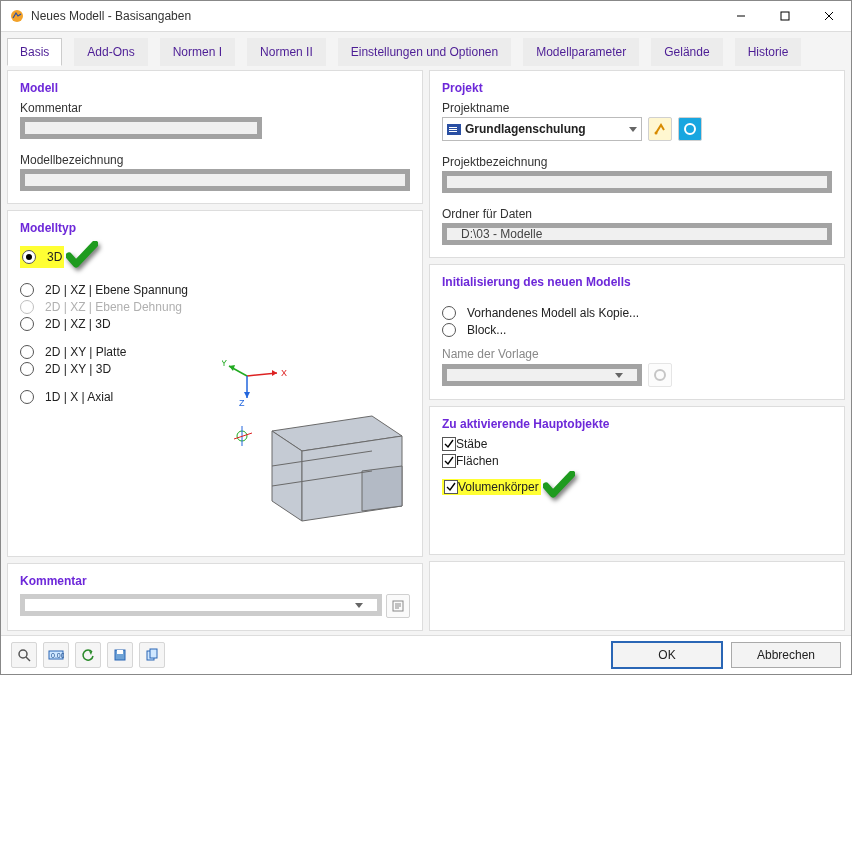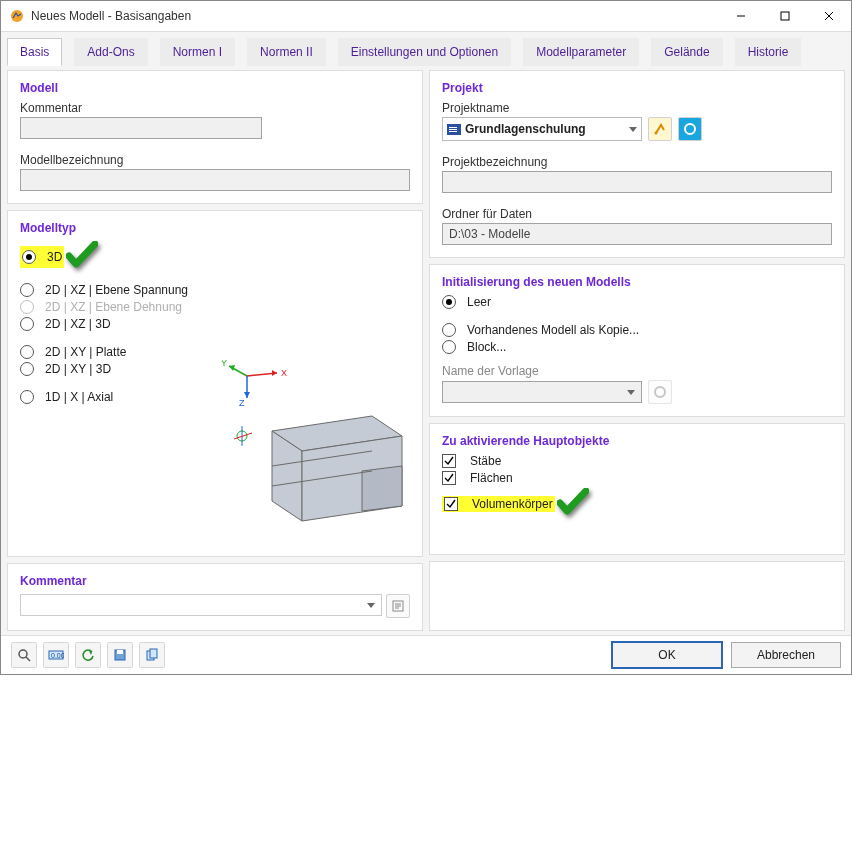--- a/index.html
+++ b/index.html
@@ -12,29 +12,29 @@
   .body{flex:1;background:#f4f4f4;padding:6px 6px 4px 6px;display:flex;flex-direction:column;gap:4px;overflow:hidden}
   .tabs{display:flex;background:#f4f4f4}
   .tab{padding:6px 12px;border:1px solid transparent;border-bottom:none;color:#4c1d95;background:#ececec;margin-right:12px}
   .tab.active{background:#fff;border-color:#ccc;border-bottom:1px solid #fff}
   .columns{flex:1;display:flex;gap:6px;min-height:0}
   .col{flex:1;display:flex;flex-direction:column;gap:6px;min-height:0}
   .panel{background:#fff;border:1px solid #ddd;padding:10px 12px 12px 12px}
   .panel.flex-fill{flex:1;min-height:0}
   .panel-title{color:#6d28d9;font-weight:600;margin-bottom:6px;font-size:12px}
   .field-label{color:#333;margin-top:6px;margin-bottom:2px}
-  .input-flat{height:22px;background:#f0f0f0;border:1px solid #a3a3a3;padding:0 6px;display:flex;align-items:center;color:#444;box-sizing:border-box}
+  .input-flat{height:22px;background:#f0f0f0;border:5px solid #a3a3a3;padding:0 14px;display:flex;align-items:center;color:#444;box-sizing:border-box}
   .input-flat.dropdown{justify-content:space-between}
   .input-flat.disabled{color:#999}
   .radio-row{display:flex;align-items:center;gap:11px;margin:3px 0;color:#222}
   .radio-row.disabled{color:#b0b0b0}
   .radio-circle{width:12px;height:12px;border:1px solid #555;border-radius:50%;display:inline-flex;align-items:center;justify-content:center;background:#fff}
   .radio-row.disabled .radio-circle{border-color:#c0c0c0}
   .radio-dot{width:6px;height:6px;border-radius:50%;background:#000}
-  .check-row{display:flex;align-items:center;gap:14px;margin:3px 0}
+  .check-row{display:flex;align-items:center;gap:0;margin:3px 0}
   .check-box{width:12px;height:12px;border:1px solid #555;display:inline-flex;align-items:center;justify-content:center;background:#fff}
   .check-box svg{width:10px;height:10px}
   .highlight{background:#ffff33;padding:1px 2px 1px 2px;display:inline-flex;align-items:center;gap:4px}
   .green-check{filter:drop-shadow(2px 3px 2px rgba(0,0,0,.5))}
   .project-row{display:flex;align-items:center;gap:6px}
   .select{flex:1;height:24px;border:1px solid #bbb;background:#fff;display:flex;align-items:center;justify-content:space-between;padding:0 4px 0 4px;box-sizing:border-box}
   .select .left{display:flex;align-items:center;gap:4px;font-weight:700}
   .mini-btn{width:22px;height:22px;border:1px solid #d0d0d0;background:#fafafa;display:flex;align-items:center;justify-content:center;border-radius:2px}
   .kommentar .field{display:flex;gap:4px}
   .fill-area{position:relative}
@@ -227,26 +227,20 @@
             </div>
           </div>
           <div class="field-label" style="margin-top:14px">Projektbezeichnung</div>
           <div class="input-flat" style="width:100%"></div>
           <div class="field-label" style="margin-top:14px">Ordner für Daten</div>
           <div class="input-flat" style="width:100%">D:\03 - Modelle</div>
         </div>
 
         <div class="panel">
           <div class="panel-title">Initialisierung des neuen Modells</div>
-          <div class="radio-row">
-              <span class="radio-circle">
-                <span class="radio-dot"></span>
-              </span>
-              <span>Leer</span>
-            </div>
           <div class="section-gap"></div>
           <div class="radio-row">
               <span class="radio-circle"></span>
               <span>Vorhandenes Modell als Kopie...</span>
             </div>
           <div class="radio-row">
               <span class="radio-circle"></span>
               <span>Block...</span>
             </div>
 

